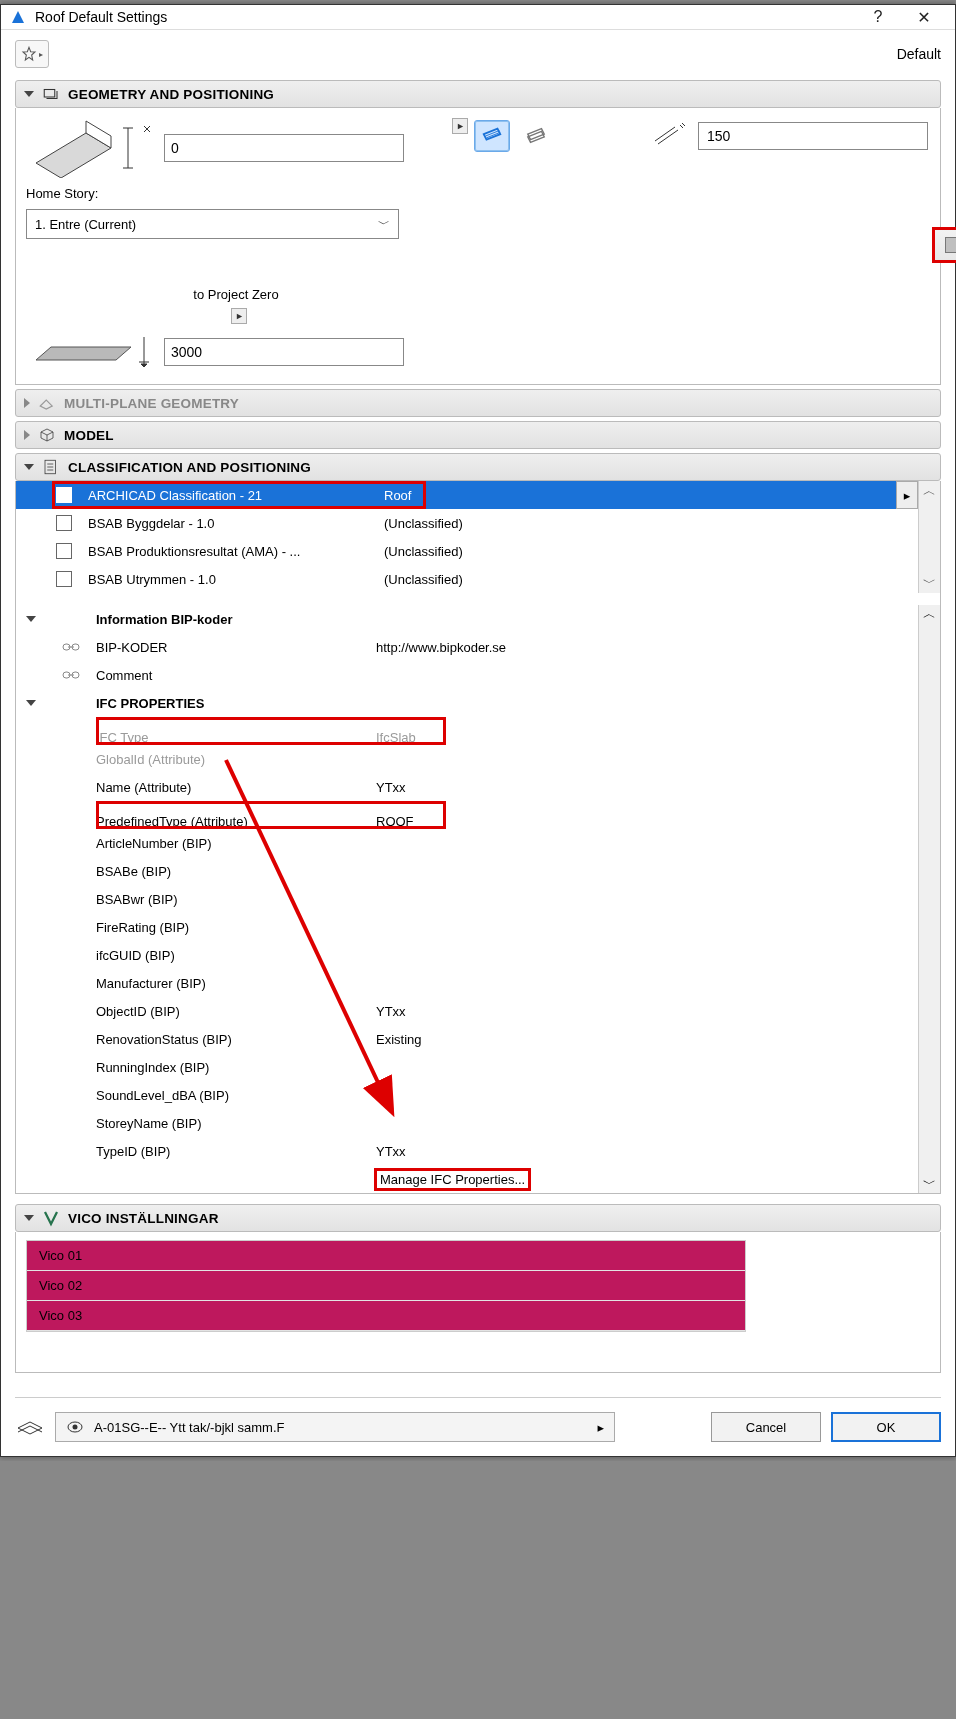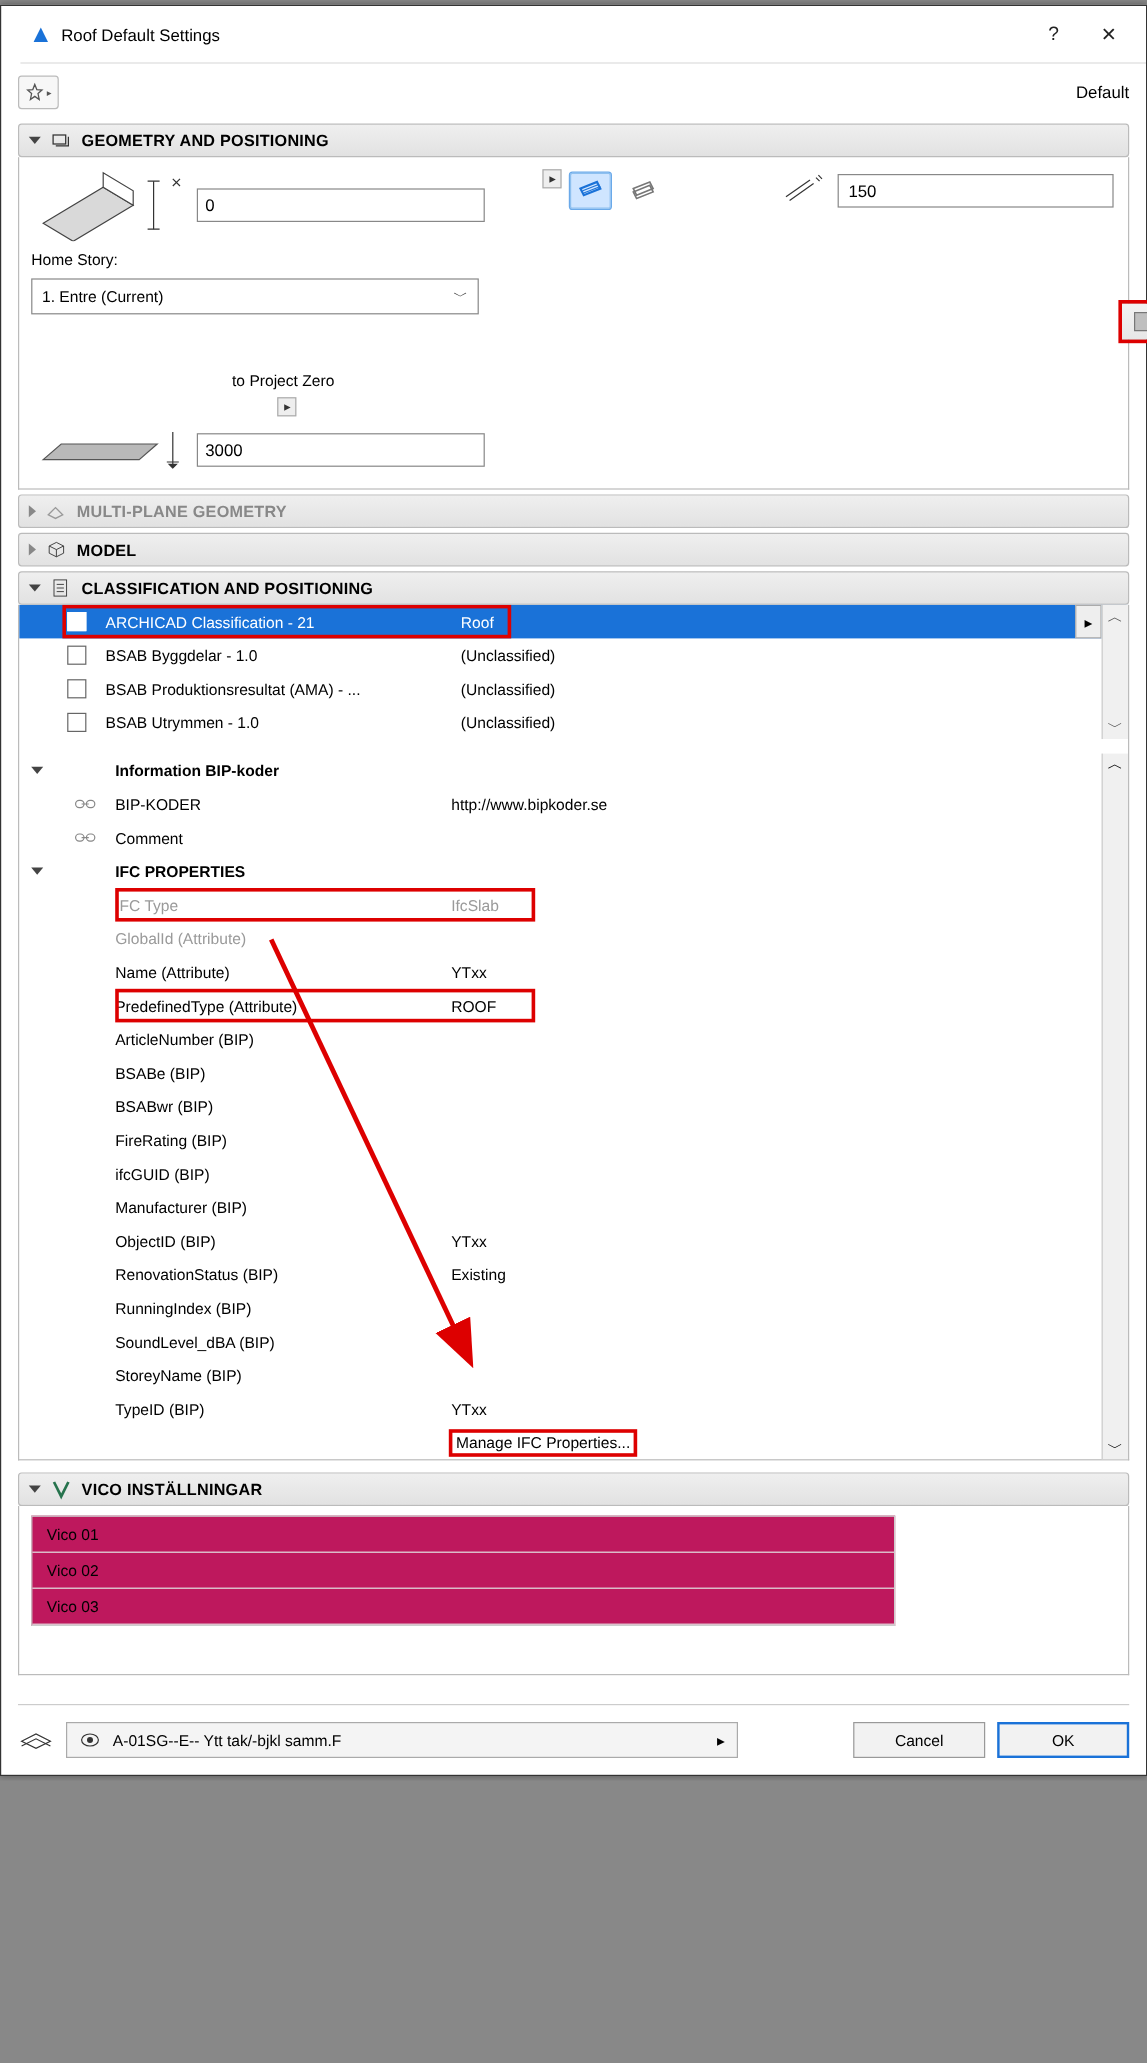--- a/index.html
+++ b/index.html
@@ -1,20 +1,20 @@
 <!DOCTYPE html>
 <html><head>
 <meta charset="utf-8">
 <style>
 * { box-sizing: border-box; margin: 0; padding: 0; font-family: "Segoe UI", Tahoma, sans-serif; font-size: 13px; }
 body { background: #888; display: flex; justify-content: center; padding: 4px; }
 .window { width: 956px; background: #fff; border: 1px solid #333; box-shadow: 0 0 6px rgba(0,0,0,.4); }
 
 
-.titlebar { height: 48px; display: flex; align-items: center; padding: 0 8px; border-bottom: 1px solid #ddd; background:#fff;margin-left:16px; }
+.titlebar { height: 25px; display: flex; align-items: center; padding: 0 8px; border-bottom: 1px solid #ddd; background:#fff; }
 .titlebar .app-icon { width:18px; height:18px; margin-right:8px; }
 .titlebar .title { flex:1; font-size:14px; }
 .titlebar .winbtn { width:46px; height:32px; display:flex; align-items:center; justify-content:center; color:#222; font-size:16px; }
 
 
 .body { padding: 10px 14px 14px 14px; }
 
 
 .toprow { display:flex; align-items:center; margin-bottom:12px; }
 .fav-btn { width:34px; height:28px; border:1px solid #bbb; border-radius:3px; background:#f7f7f7; display:flex; align-items:center; justify-content:center; }
@@ -87,21 +87,21 @@
 .prop-row{display:flex;align-items:center;height:28px;}
 .prop-row .c1{width:30px;display:flex;justify-content:center;}
 .prop-row .c1 .tri{width:0;height:0;border-top:6px solid #444;border-left:5px solid transparent;border-right:5px solid transparent;}
 .prop-row .c2{width:50px;display:flex;justify-content:center;color:#888;}
 .prop-row .label{width:280px;}
 .prop-row .val{flex:1;}
 .prop-row.header .label{font-weight:700;}
 .prop-row.dim{color:#9a9a9a;}
 .prop-row.header{font-weight:700;}
 
-.red-row{position:relative;}
+.red-row{position:relative;align-items:flex-end;}
 .red-row::after{content:"";position:absolute;left:80px;right:470px;top:0;bottom:0;border:3px solid #d00;pointer-events:none;}
 
 
 .vico-panel{border:1px solid #bbb;border-top:0;padding:8px 10px 40px 10px;}
 .vico-table{border:1px solid #ccc;width:720px;background:#be185d;}
 .vico-table .vrow{height:30px;border-bottom:1px solid #e3e3e3;display:flex;align-items:center;padding-left:12px;}
 
 
 .footer{border-top:1px solid #ccc;margin-top:24px;padding-top:14px;display:flex;align-items:center;gap:10px;}
 .layer-combo{flex:0 0 560px;height:30px;border:1px solid #aaa;background:#f4f4f4;display:flex;align-items:center;padding:0 10px;gap:10px;}

